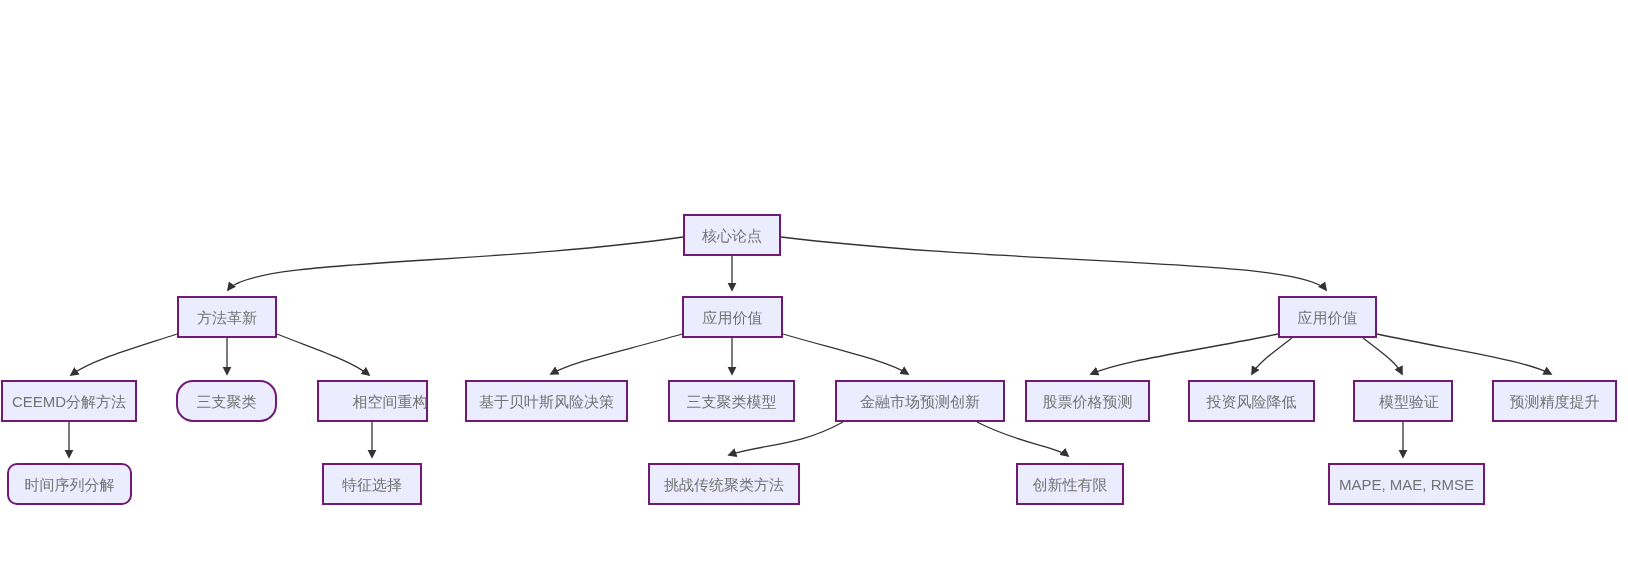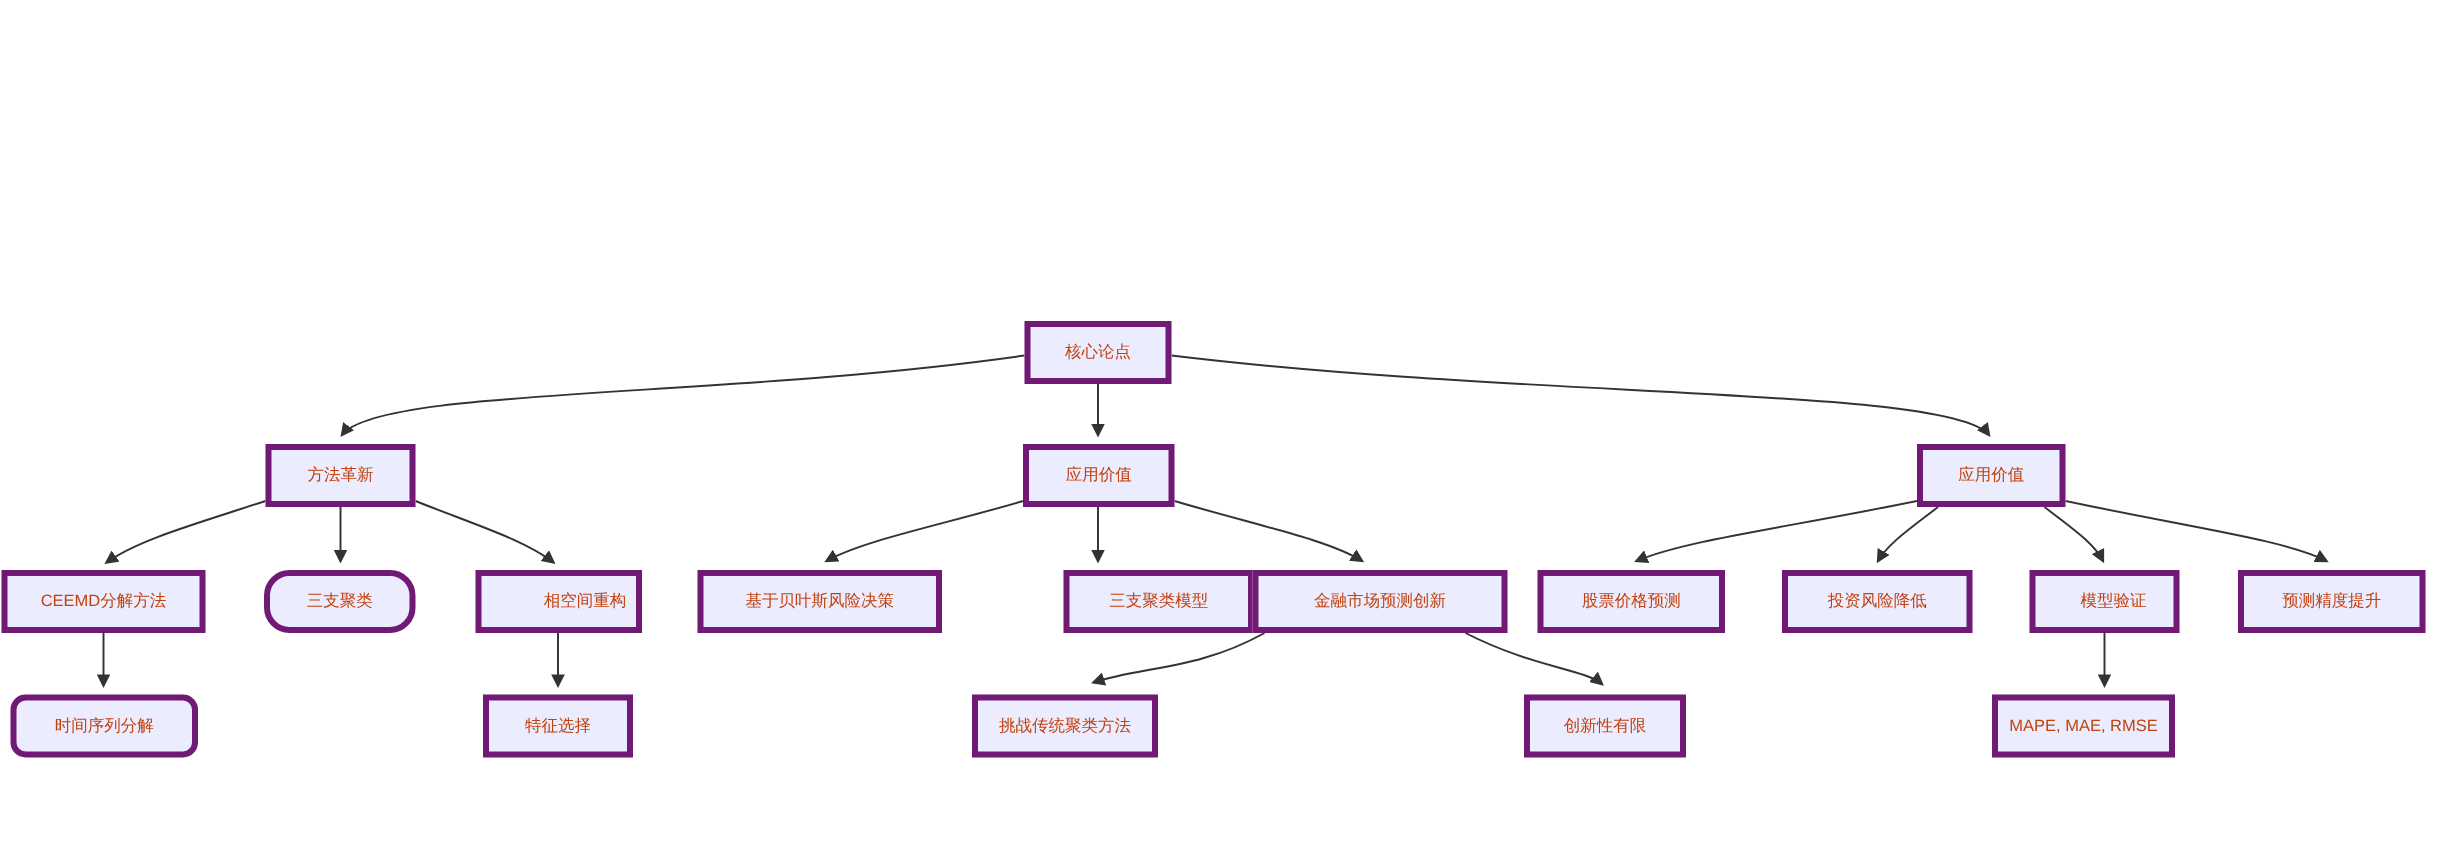--- a/index.html
+++ b/index.html
@@ -25,23 +25,23 @@
   #edge-layer path.edge {
     fill: none;
     stroke: #333333;
     stroke-width: 1.3px;
   }
   .node {
     position: absolute;
     height: 42px;
     box-sizing: border-box;
     background: #ECECFF;
-    border: 4px solid #701a75;
-    color: #c2410c;
-    font-size: 11px;
+    border: 2px solid #701a75;
+    color: #737373;
+    font-size: 15px;
     line-height: 1;
     display: flex;
     align-items: center;
     justify-content: center;
     text-align: center;
     white-space: nowrap;
   }
 </style>
 </head>
 <body>
@@ -77,26 +77,26 @@
   <div class="node" style="left:683px; top:214px; width:98px;">核心论点</div>
 
   <div class="node" style="left:177px; top:296px; width:100px;">方法革新</div>
   <div class="node" style="left:682px; top:296px; width:101px;">应用价值</div>
   <div class="node" style="left:1px; top:380px; width:136px;">CEEMD分解方法</div>
 
   <div class="node" style="left:1278px; top:296px; width:99px;">应用价值</div>
   <div class="node" style="left:176px; top:380px; width:101px;border-radius:17px;">三支聚类</div>
   <div class="node" style="left:317px; top:380px; width:111px;padding-left:35px;">相空间重构</div>
   <div class="node" style="left:465px; top:380px; width:163px;">基于贝叶斯风险决策</div>
-  <div class="node" style="left:668px; top:380px; width:127px;margin-left:41px;">三支聚类模型</div>
+  <div class="node" style="left:668px; top:380px; width:127px;">三支聚类模型</div>
   <div class="node" style="left:835px; top:380px; width:170px;text-align:center;">金融市场预测创新</div>
   <div class="node" style="left:1025px; top:380px; width:125px;">股票价格预测</div>
   <div class="node" style="left:1188px; top:380px; width:127px;">投资风险降低</div>
   <div class="node" style="left:1353px; top:380px; width:100px;padding-left:12px;">模型验证</div>
   <div class="node" style="left:1492px; top:380px; width:125px;">预测精度提升</div>
 
   <div class="node" style="left:7px; top:463px; width:125px;border-radius:10px;">时间序列分解</div>
   <div class="node" style="left:322px; top:463px; width:100px;">特征选择</div>
-  <div class="node" style="left:648px; top:463px; width:124px;font-family:Liberation Serif, serif;">挑战传统聚类方法</div>
+  <div class="node" style="left:648px; top:463px; width:152px;">挑战传统聚类方法</div>
   <div class="node" style="left:1016px; top:463px; width:108px;">创新性有限</div>
-  <div class="node" style="left:1328px; top:463px; width:122px;">MAPE, MAE, RMSE</div>
+  <div class="node" style="left:1328px; top:463px; width:157px;">MAPE, MAE, RMSE</div>
 
 </div>
 
 </body></html>

